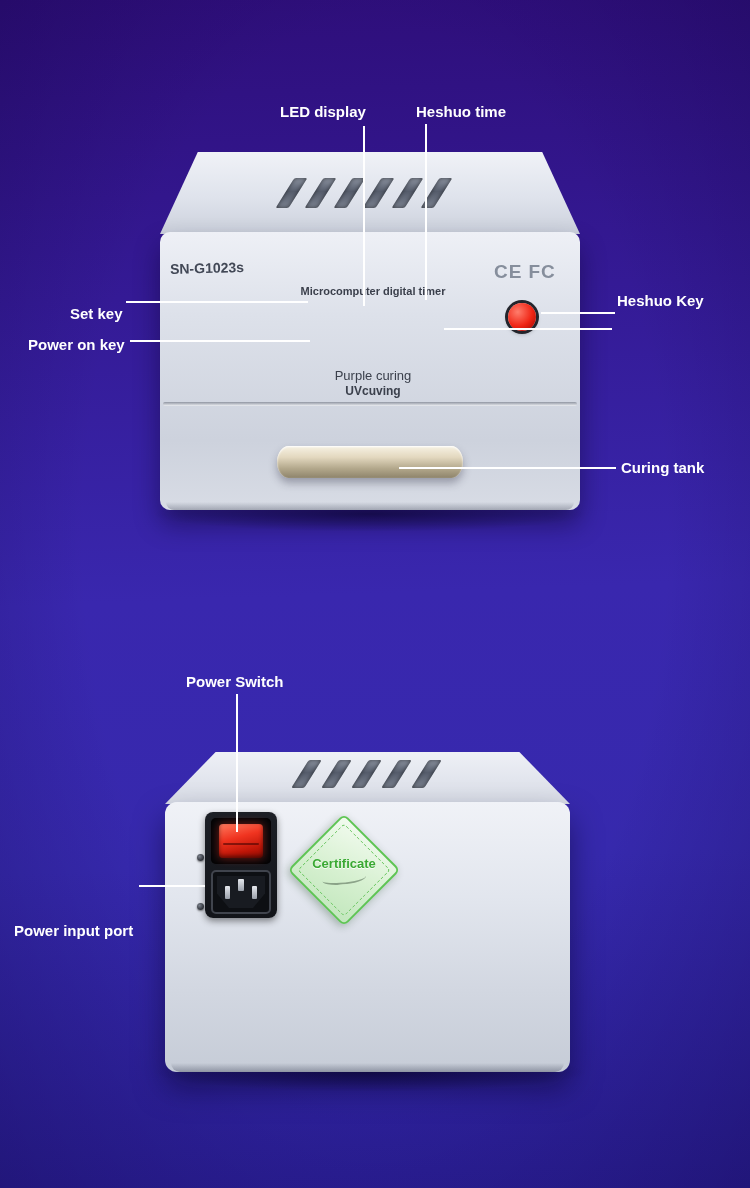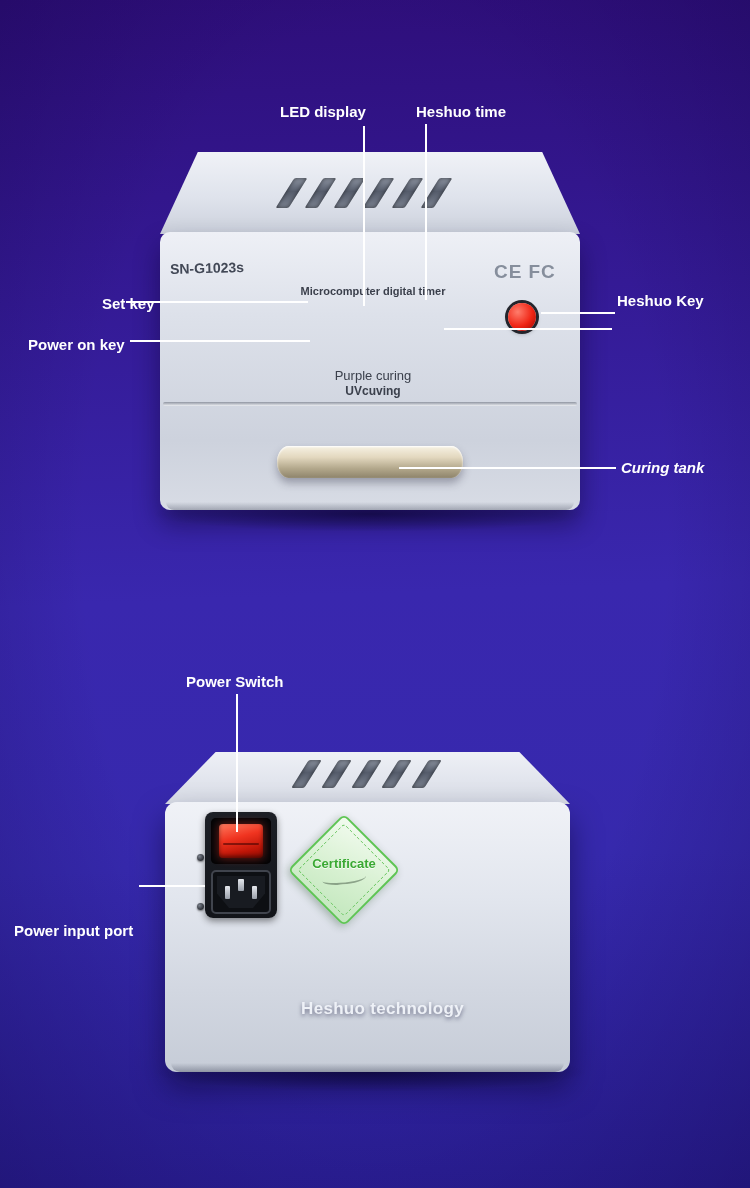--- a/index.html
+++ b/index.html
@@ -9,26 +9,26 @@
     background:linear-gradient(178deg,#2e0e7a 0%,#341a95 25%,#3927ae 50%,#3629ad 72%,#2a1e95 100%);
   }
   .stage::after{content:"";position:absolute;inset:0;pointer-events:none;
     background:radial-gradient(ellipse at 50% 45%, transparent 55%, rgba(10,0,50,.28) 100%);}
 
   
   .ann{position:absolute;color:#fff;font-weight:700;font-size:15px;white-space:nowrap;z-index:6;}
   .ann-line{position:absolute;background:#fff;z-index:6;}
   .ann-led{left:280px;top:103px;}        .ln-led{left:363px;top:126px;width:2px;height:180px;}
   .ann-ct{left:416px;top:103px;}         .ln-ct{left:425px;top:124px;width:2px;height:176px;}
-  .ann-set{left:70px;top:295px;margin-left:32px;}         .ln-set{left:126px;top:301px;width:182px;height:2px;}
+  .ann-set{left:70px;top:305px;}         .ln-set{left:126px;top:301px;width:182px;height:2px;}
   .ann-pwr{left:28px;top:336px;text-align:right;}         .ln-pwr{left:130px;top:340px;width:180px;height:2px;}
   .ann-start{left:617px;top:292px;}      .ln-start{left:541px;top:312px;width:74px;height:2px;}
   .ann-red{left:615px;top:323px;white-space:normal;width:128px;line-height:1.15;}
   .ln-red{left:444px;top:328px;width:168px;height:2px;}
-  .ann-tank{left:621px;top:459px;font-style:italic;}       .ln-tank{left:399px;top:467px;width:217px;height:2px;}
+  .ann-tank{left:621px;top:459px;}       .ln-tank{left:399px;top:467px;width:217px;height:2px;}
   .ann-psw{left:186px;top:673px;}        .ln-psw{left:236px;top:694px;width:2px;height:138px;}
   .ann-pin{left:14px;top:878px;margin-top:44px;}         .ln-pin{left:139px;top:885px;width:66px;height:2px;}
 
   
   .shadow{position:absolute;background:radial-gradient(ellipse at center,rgba(8,2,40,.55) 0%,rgba(8,2,40,0) 70%);}
   .shadow-front{left:150px;top:496px;width:440px;height:36px;}
   .shadow-back{left:150px;top:1052px;width:440px;height:40px;}
   .vent{position:absolute;width:13px;height:30px;transform:skewX(-32deg);border-radius:2px;
     background:linear-gradient(180deg,#8d94a2,#565d6c 45%,#7b8290);box-shadow:inset 0 0 4px rgba(0,0,0,.6);}
 
@@ -178,21 +178,20 @@
             <div class="pin pin-n"></div>
           </div>
         </div>
       </div>
       <div class="cert">
         <div class="cert-inner">
           <div class="cert-label">Certificate</div>
           <div class="cert-scribble"></div>
         </div>
       </div>
-      <div class="brand">Heshuo technology</div>
     </div>
   </div>
 
   <div class="ann ann-led">LED display</div>
   <div class="ann-line ln-led"></div>
 
   <div class="ann ann-ct">Heshuo time</div>
   <div class="ann-line ln-ct"></div>
 
   <div class="ann ann-set">Set key</div>

